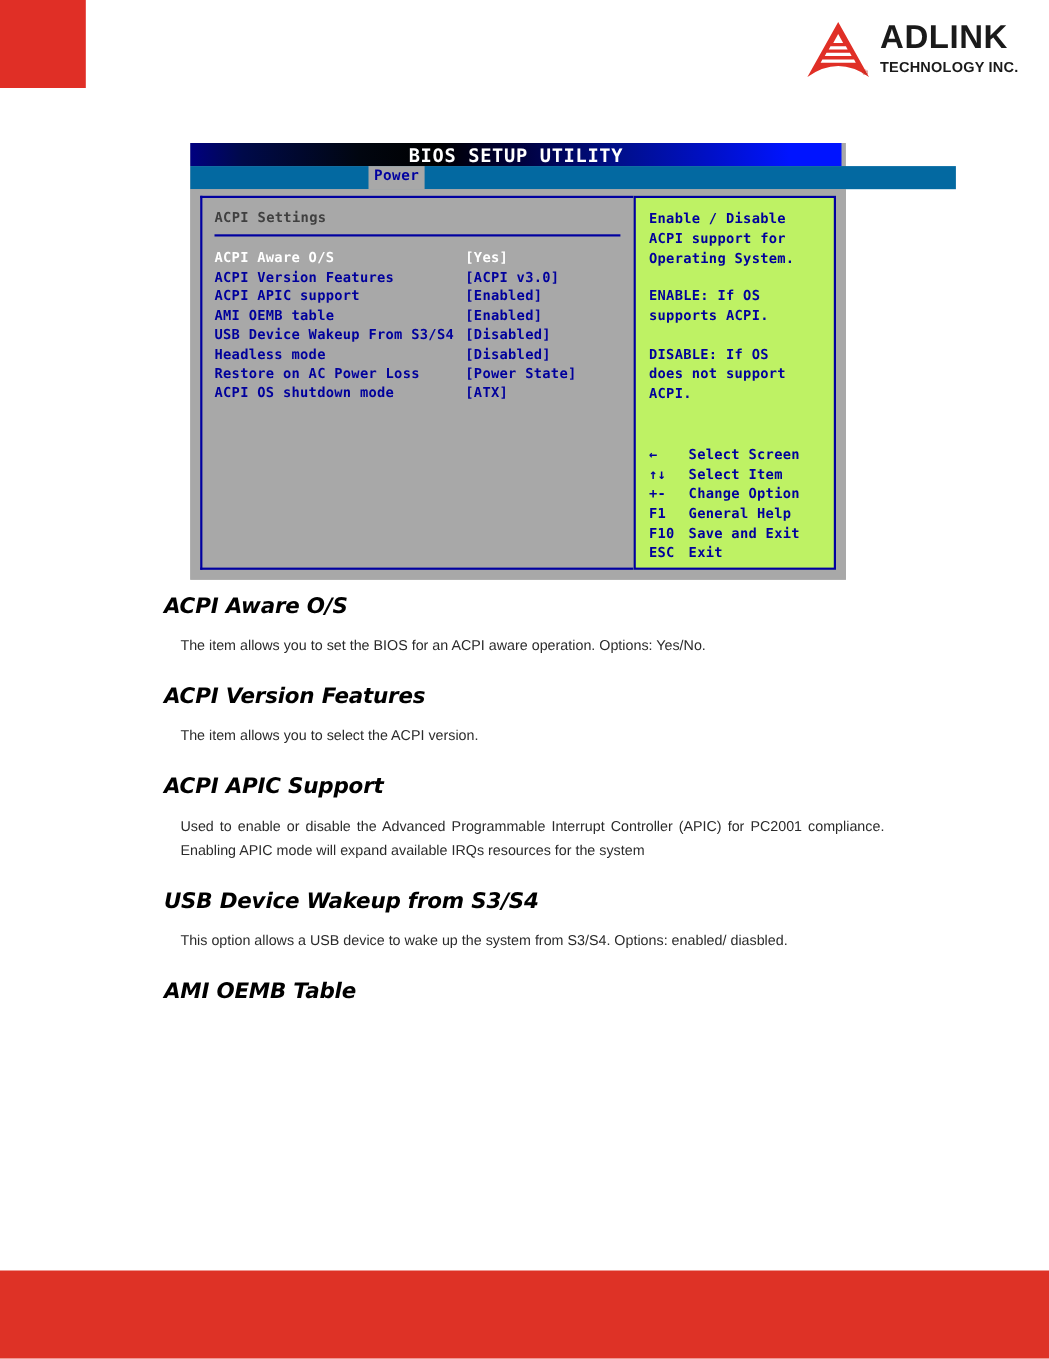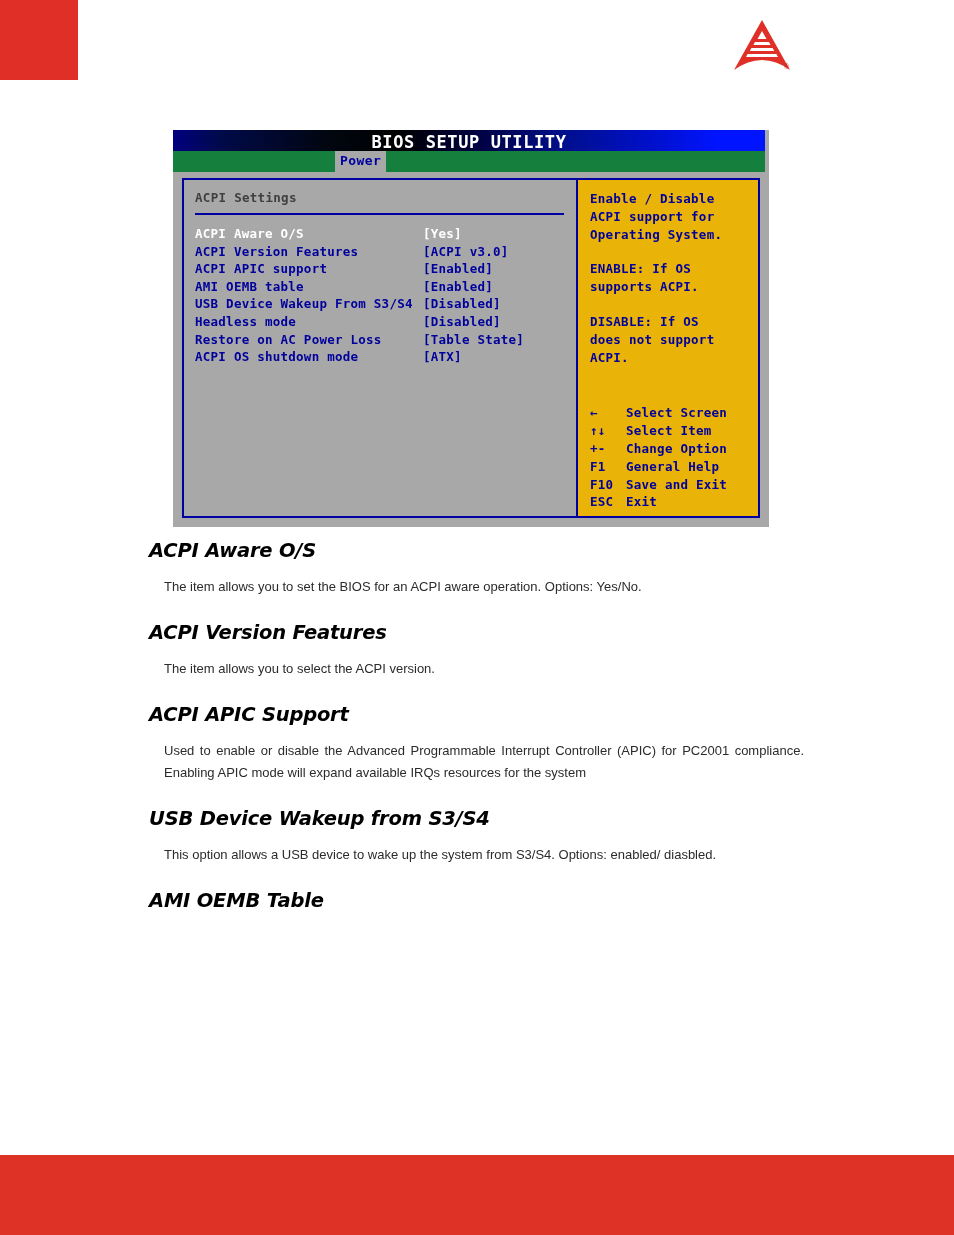--- a/index.html
+++ b/index.html
@@ -106,22 +106,22 @@
     left: 0; right: 0; top: 2px;
     text-align: center;
     color: #ffffff;
     font-size: 17px;
     font-weight: bold;
     letter-spacing: 0.6px;
   }
   .bios-tabbar {
     position: relative;
     height: 21px;
-    width: 592px;
-    background: #15803d;
+    width: 696px;
+    background: #0369a1;
   }
   .bios-tab {
     position: absolute;
     left: 162px;
     top: 0;
     height: 21px;
     padding: 0 5px;
     background: #a8a8a8;
     color: #0000a0;
     font-size: 13px;
@@ -149,21 +149,21 @@
     background: #a8a8a8;
   }
   .bios-right {
     position: absolute;
     left: 403px;
     top: 6px;
     width: 184px;
     height: 340px;
     border: 2px solid #0000a0;
     box-sizing: border-box;
-    background: #eab308;
+    background: #bef264;
   }
   .bios-left-inner { padding: 10px 0 0 11px; }
   .bios-right-inner { padding: 10px 0 0 12px; }
 
   .settings-head {
     color: #404040;
     font-size: 12.5px;
     font-weight: bold;
     letter-spacing: 0.3px;
     line-height: 16px;
@@ -245,20 +245,24 @@
 
 <div class="logo">
   <svg class="logo-mark" viewBox="0 0 64 56" xmlns="http://www.w3.org/2000/svg">
     <path d="M32 2 L60 52 Q46 42 32 42 Q18 42 4 52 Z" fill="#e02f26"></path>
     <path d="M32 13 L27.5 21 L36.5 21 Z" fill="#ffffff"></path>
     <path d="M25 24 H39 L40.6 27 H23.4 Z" fill="#ffffff"></path>
     <path d="M21.4 30 H42.6 L44.2 33 H19.8 Z" fill="#ffffff"></path>
     <path d="M17.6 36 H46.4 L48 39 H16 Z" fill="#ffffff"></path>
   </svg>
   <span class="logo-reg">®</span>
+  <div class="logo-text">
+    <div class="logo-word">ADLINK</div>
+    <div class="logo-sub">TECHNOLOGY INC.</div>
+  </div>
 </div>
 
 <div class="bios">
 
   <div class="bios-titlebar">
     <div class="bios-title">BIOS SETUP UTILITY</div>
   </div>
 
   <div class="bios-tabbar">
     <div class="bios-tab">Power</div>
@@ -290,21 +294,21 @@
         <div class="opt-row">
           <span class="opt-label">USB Device Wakeup From S3/S4</span>
           <span class="opt-value">[Disabled]</span>
         </div>
         <div class="opt-row">
           <span class="opt-label">Headless mode</span>
           <span class="opt-value">[Disabled]</span>
         </div>
         <div class="opt-row">
           <span class="opt-label">Restore on AC Power Loss</span>
-          <span class="opt-value">[Table State]</span>
+          <span class="opt-value">[Power State]</span>
         </div>
         <div class="opt-row">
           <span class="opt-label">ACPI OS shutdown mode</span>
           <span class="opt-value">[ATX]</span>
         </div>
       </div>
     </div>
 
     <div class="bios-right">
       <div class="bios-right-inner">

